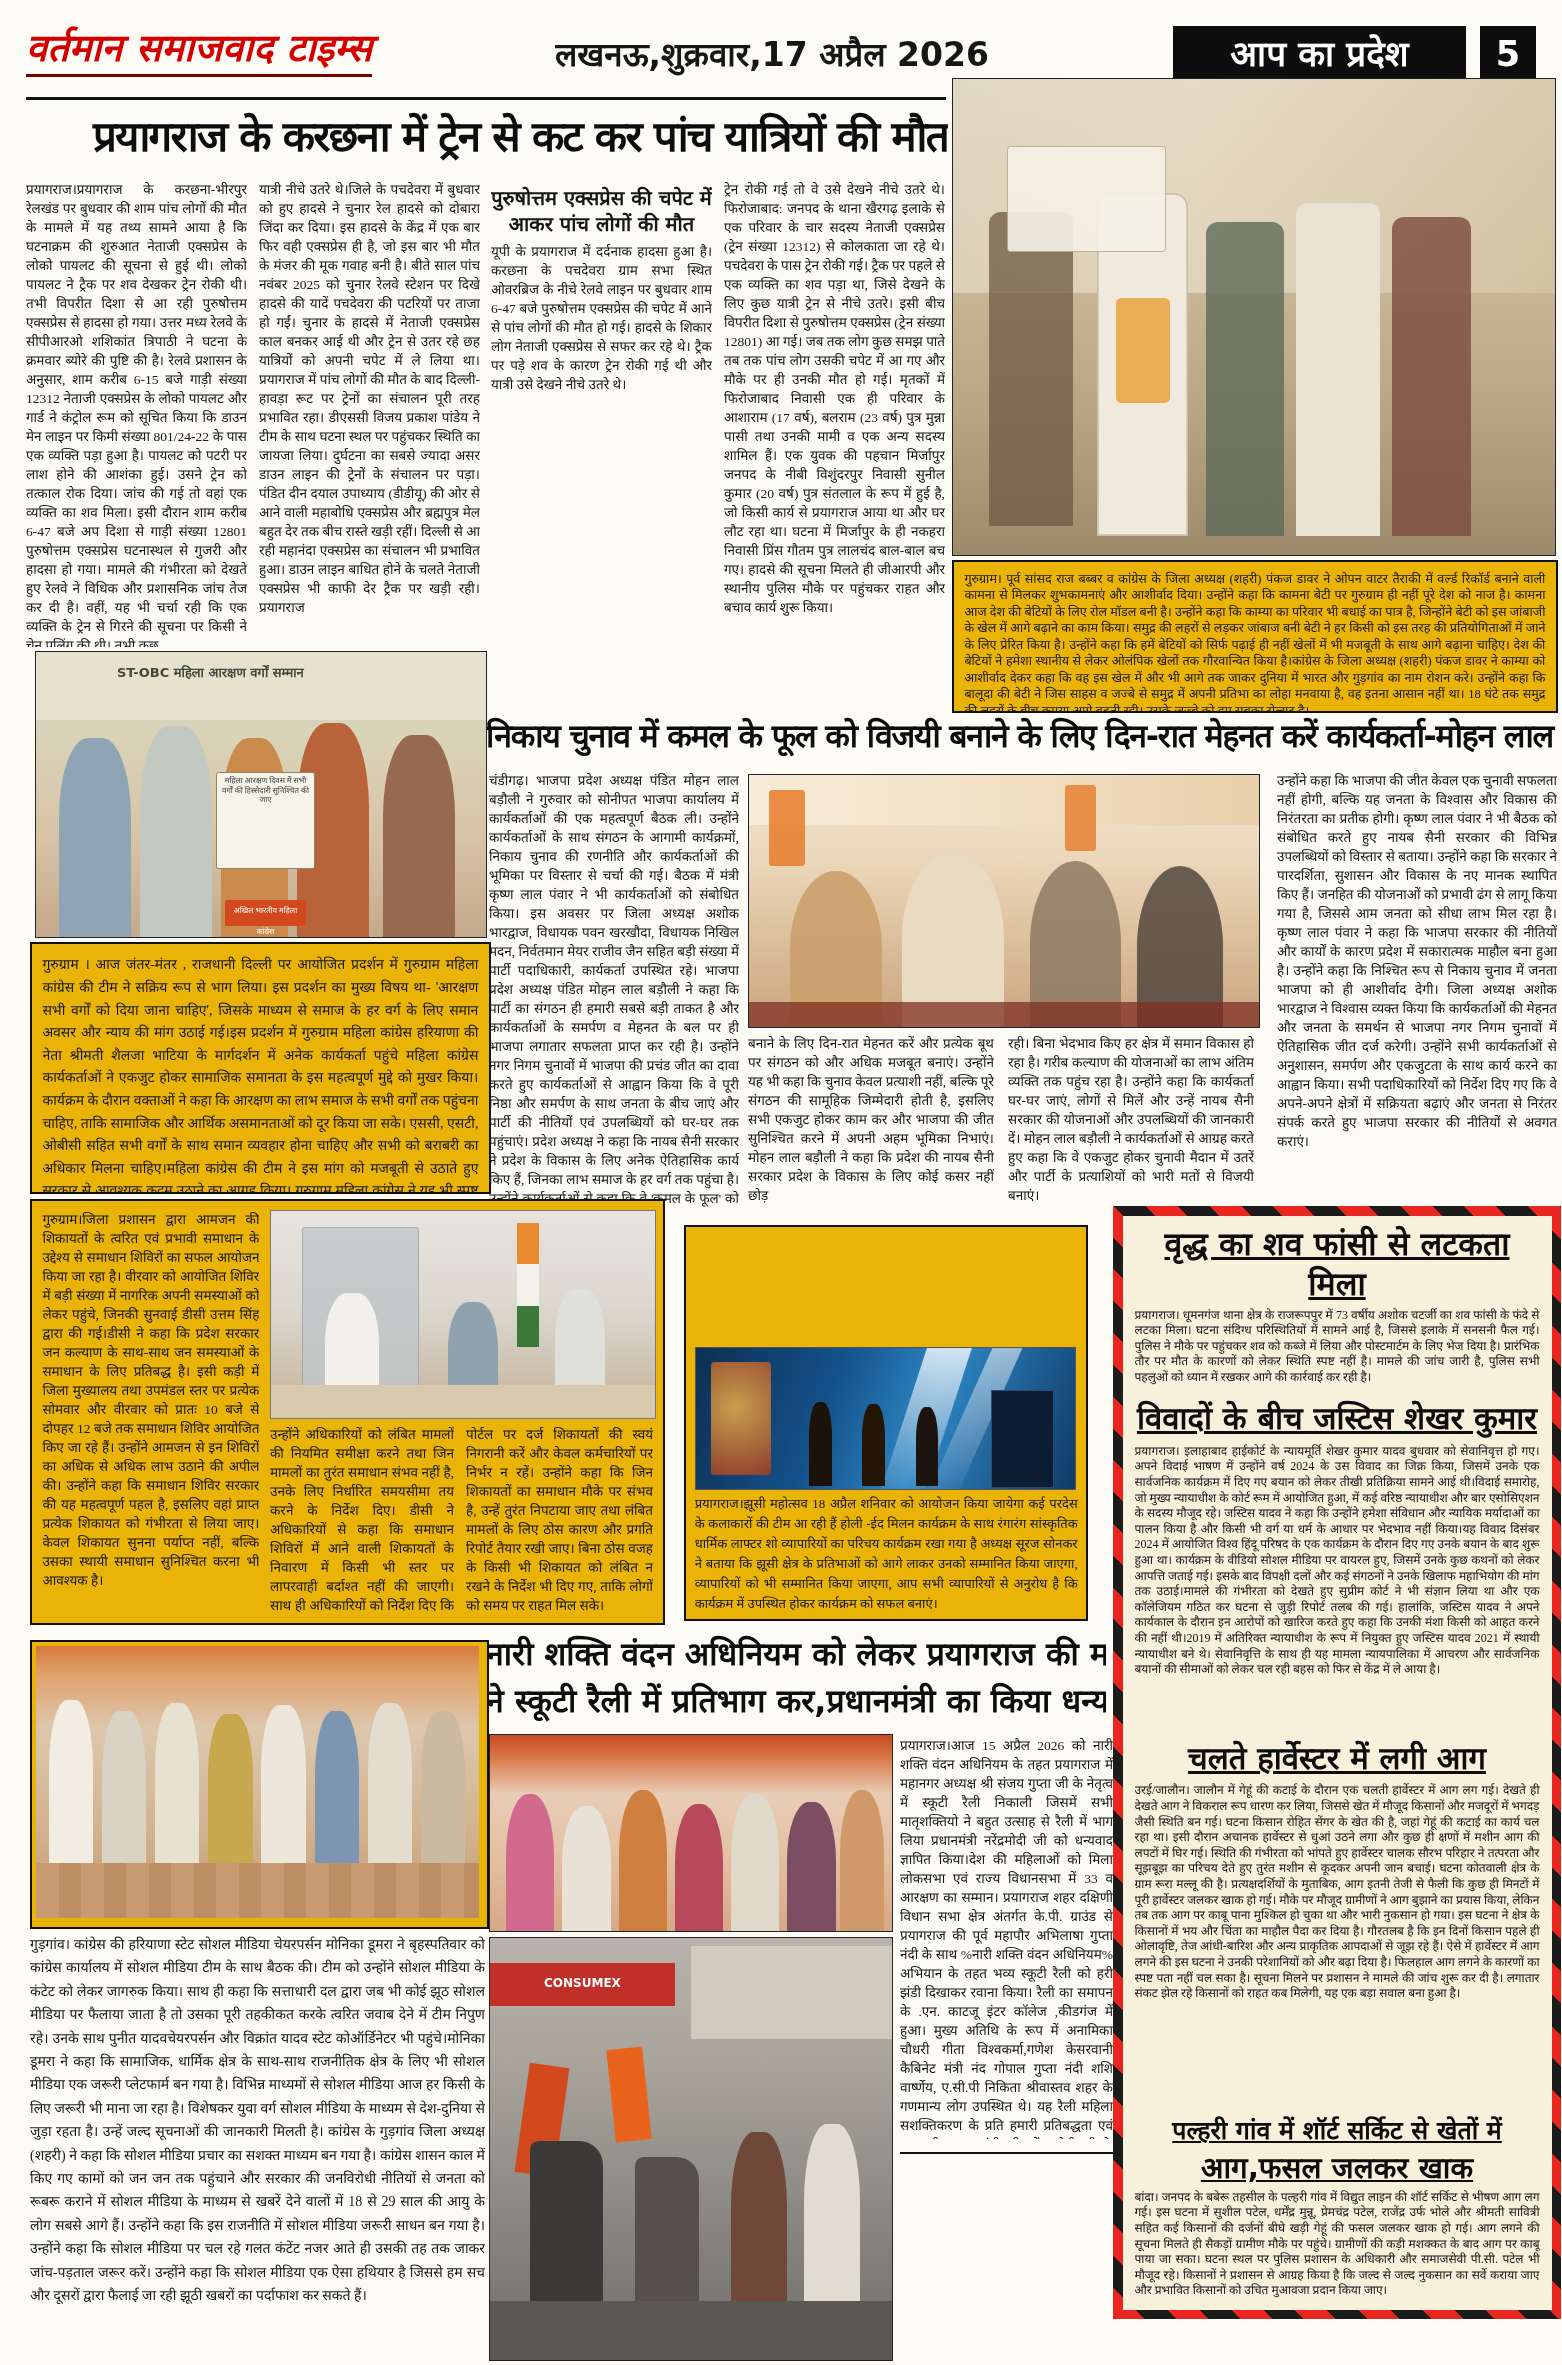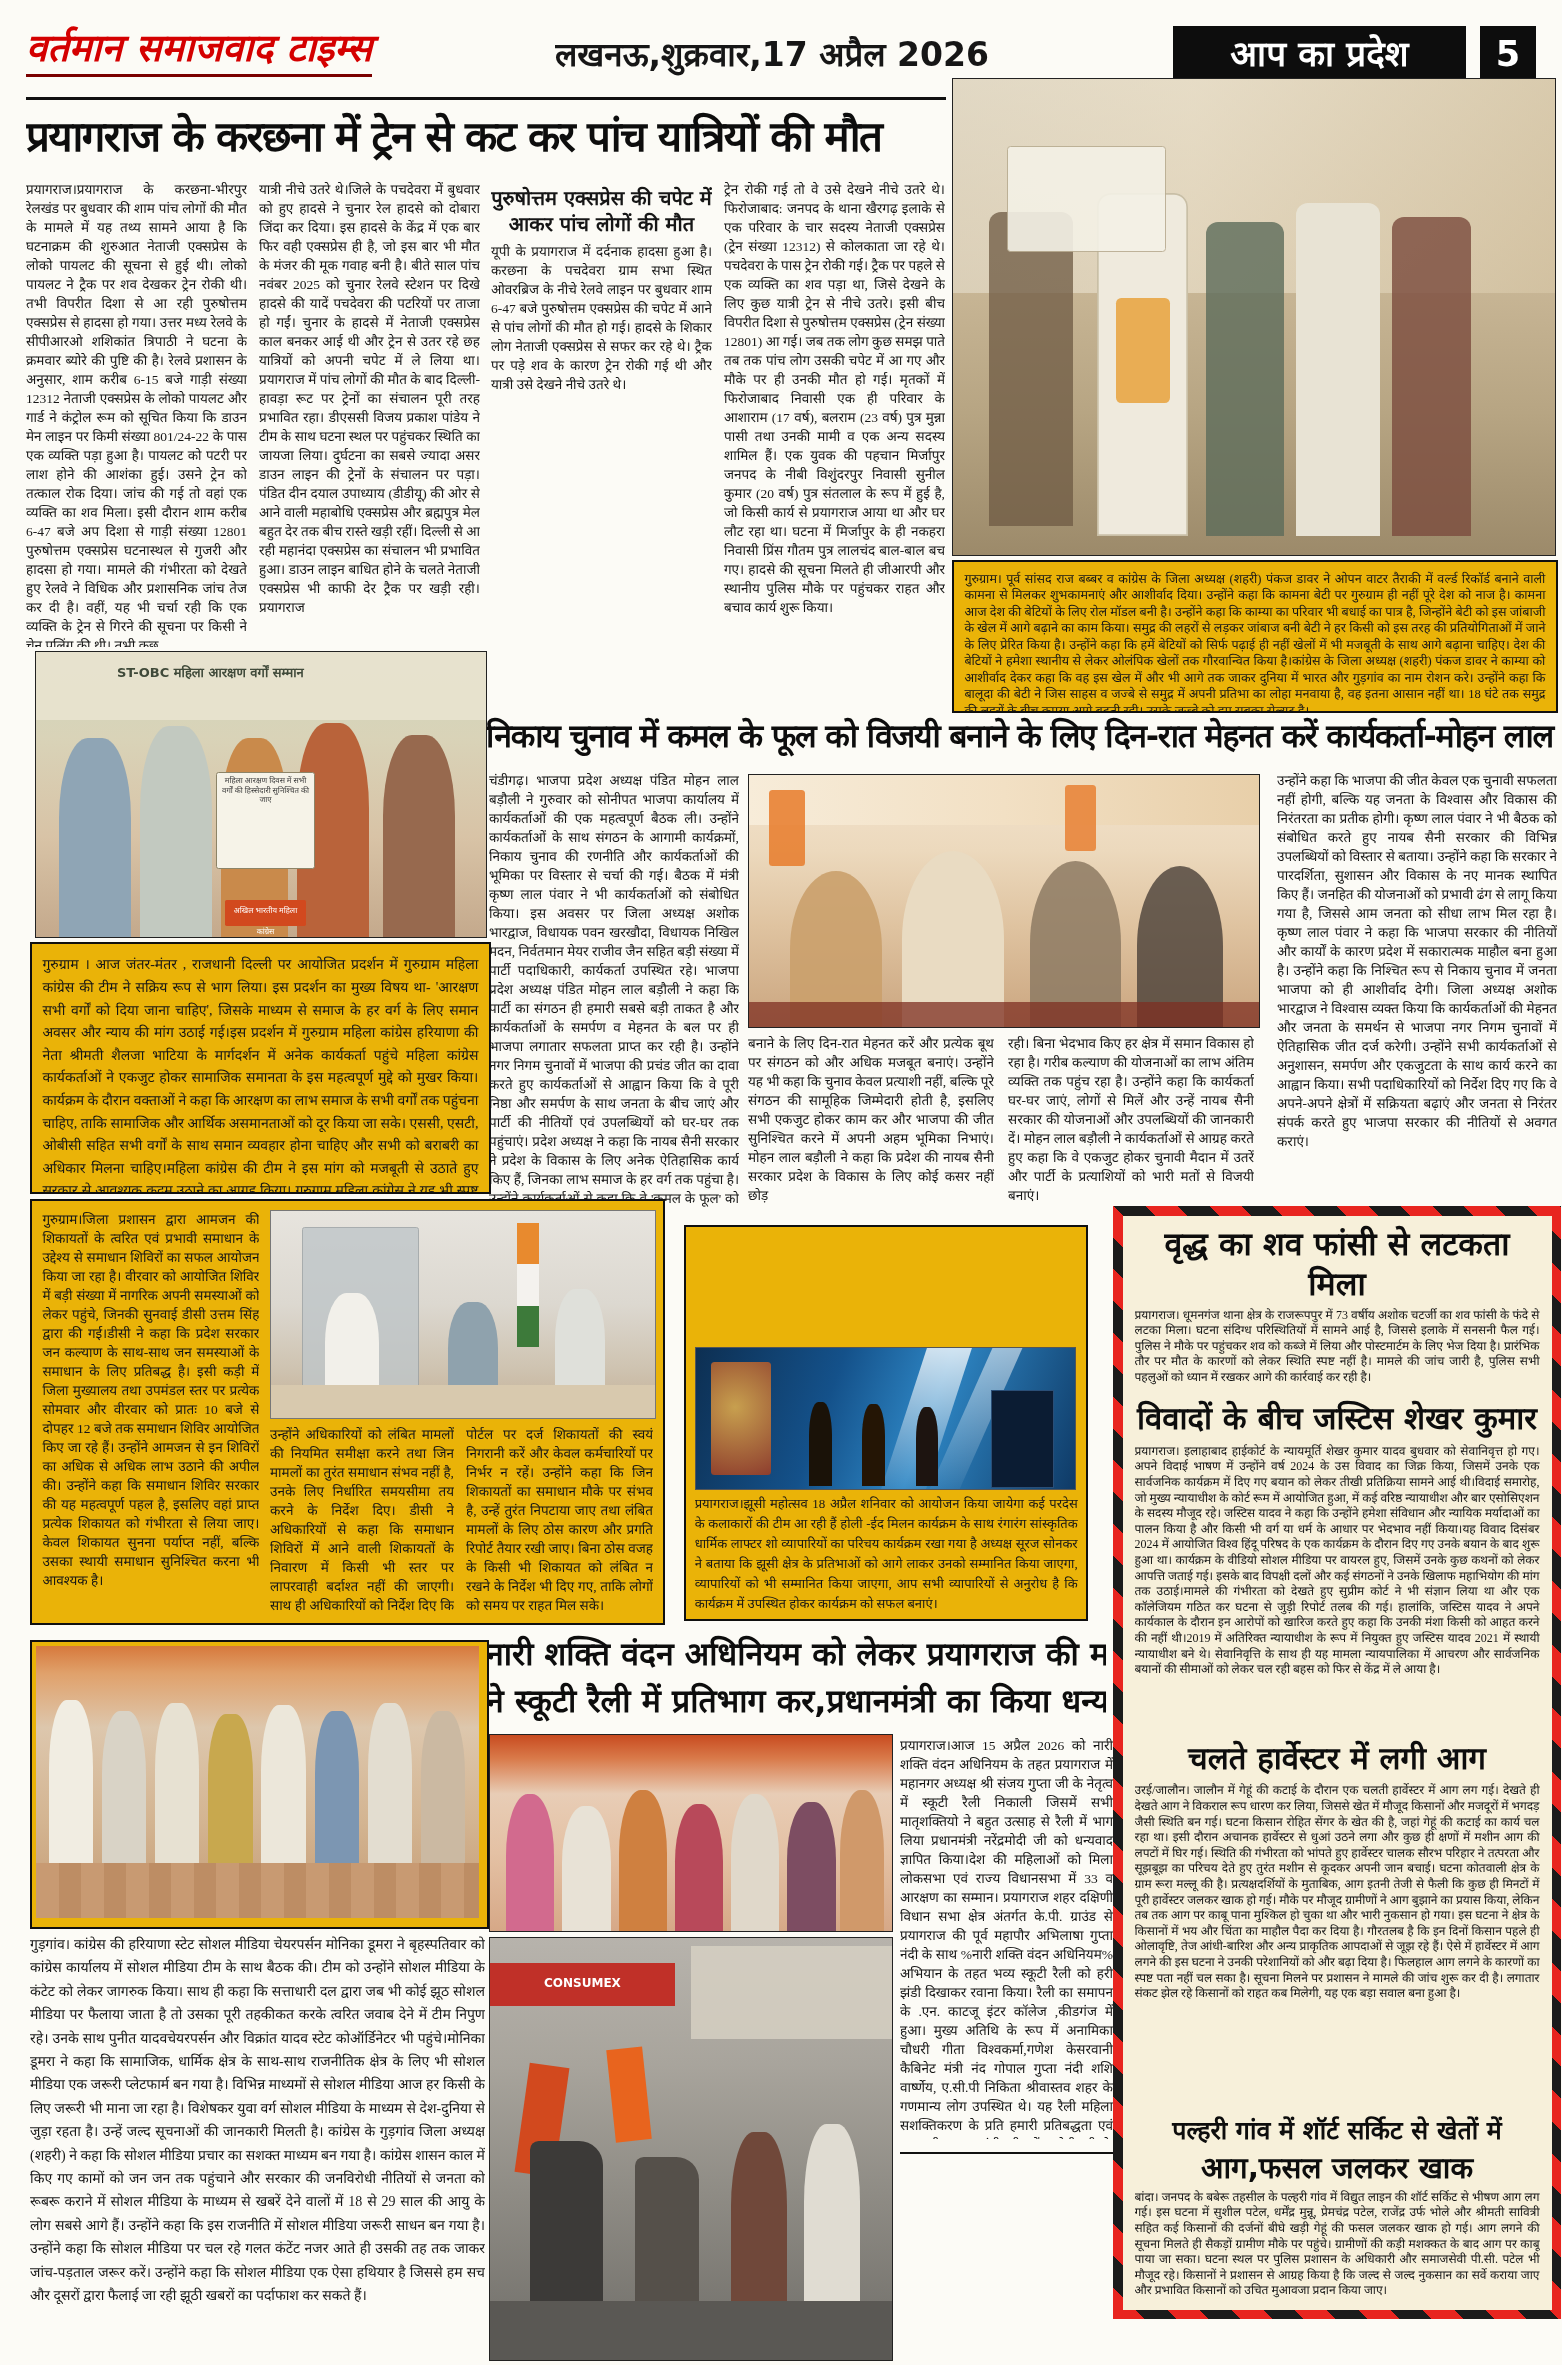--- a/index.html
+++ b/index.html
@@ -1,35 +1,35 @@
 <!DOCTYPE html>
 <html lang="hi" style="font-size:14px"><head>
 <meta charset="utf-8">
 <style>
   html,body{margin:0;padding:0;background:#e8e6e0;}
   .page{position:relative;width:1562px;height:2366px;background:#fcfbf6;margin:0 auto;
         font-family:"Liberation Serif", serif;color:#161616;overflow:hidden;}
   .abs{position:absolute;overflow:hidden;}
   .body-txt{font-size:13.5px;line-height:19px;text-align:justify;}
-  .hl{font-family:"DejaVu Sans", sans-serif;font-weight:bold;color:#0d0d0d;}
+  .hl{font-family:"DejaVu Sans", sans-serif;font-weight:bold;color:#0d0d0d;text-align:right;}
   .center{text-align:center;}
   .boxed{border:2.6px solid #101010;background:#eab308;}
   .photo{position:absolute;overflow:hidden;border:1.7px solid #222;}
   .photo .ov{position:absolute;font-family:"DejaVu Sans", sans-serif;}
   .masthead{font-family:"DejaVu Sans", sans-serif;font-weight:bold;font-style:italic;
             color:#d40000;font-size:38px;line-height:50px;white-space:nowrap;
             border-bottom:3.5px solid #7a0000;padding-bottom:4px;}
   .dateline{font-family:"DejaVu Sans", sans-serif;font-weight:bold;font-size:33px;white-space:nowrap;}
   .secbox{background:#0d0d0d;color:#fff;font-family:"DejaVu Sans", sans-serif;font-weight:bold;
           font-size:35px;text-align:center;line-height:56px;white-space:nowrap;}
   .rule{position:absolute;background:#111;}
   .redwrap{position:absolute;background:repeating-linear-gradient(45deg,#e8251f 0 22.6px,#1b1b1b 22.6px 45px);padding:9.5px;box-sizing:border-box;}
   .redinner{width:100%;height:100%;background:#f7f0da;box-sizing:border-box;padding:8.7px 12px;overflow:hidden;}
   .rb-body{font-size:12px;line-height:15.6px;text-align:justify;}
-  .rb-head{font-family:"DejaVu Sans", sans-serif;font-weight:bold;text-align:center;color:#0d0d0d;}
+  .rb-head{font-family:"DejaVu Sans", sans-serif;font-weight:bold;text-align:center;color:#0d0d0d;text-decoration:underline;}
   .subhead{font-family:"DejaVu Sans", sans-serif;font-weight:bold;font-size:20px;line-height:26px;text-align:center;margin:5.2px 0;}
   .flagband{position:absolute;width:22.6px;}
 </style>
 </head>
 <body>
 
 <div class="page">
 
   <div class="abs" style="left:26px;top:22.6px;width:451px;height:68px;">
     <span class="masthead">वर्तमान समाजवाद टाइम्स</span>

